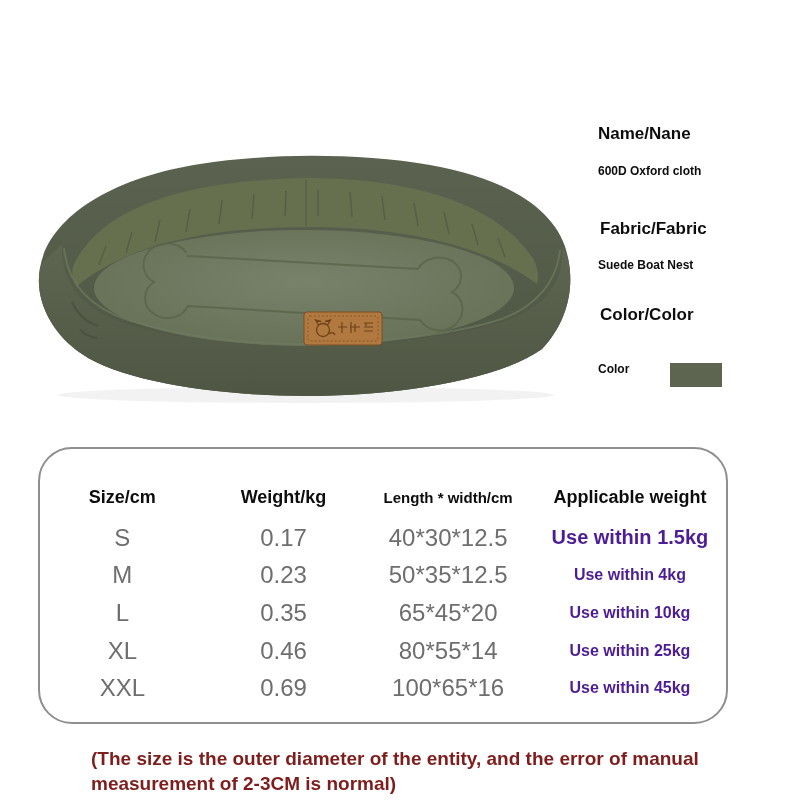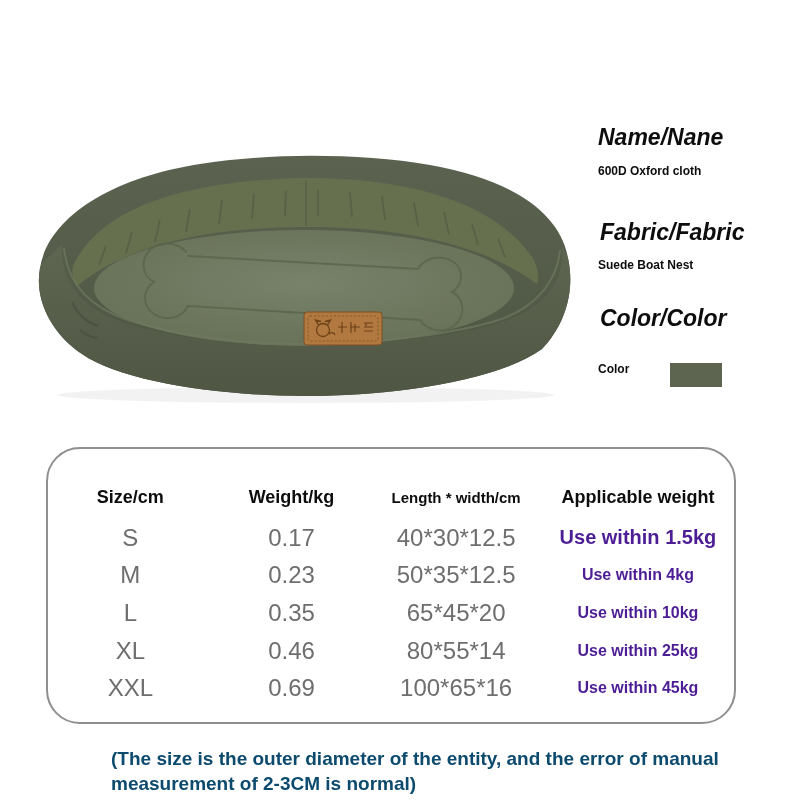--- a/index.html
+++ b/index.html
@@ -4,43 +4,43 @@
 <style>
   html,body{margin:0;padding:0;background:#ffffff;}
   .canvas{
     position:relative;width:800px;height:800px;background:#ffffff;overflow:hidden;
     font-family:"Liberation Sans", sans-serif;color:#111;
   }
   
   .photo{position:absolute;left:28px;top:150px;width:545px;height:255px;}
   
   .spec{position:absolute;left:598px;top:0;width:200px;}
-  .spec-label{position:absolute;font-size:23px;font-weight:bold;color:#0d0d0d;white-space:nowrap;font-style:italic;}
+  .spec-label{position:absolute;font-size:17px;font-weight:bold;color:#0d0d0d;white-space:nowrap;}
   .spec-value{position:absolute;font-size:12px;font-weight:bold;color:#0d0d0d;white-space:nowrap;}
   .lbl-name{top:124px;}  .val-name{top:164px;}
   .lbl-fabric{top:219px;left:2px;} .val-fabric{top:258px;}
   .lbl-color{top:305px;left:2px;}  .val-color{top:362px;}
   .swatch{position:absolute;left:72px;top:363px;width:52px;height:24px;}
   
   .size-table{
     position:absolute;left:38px;top:447px;width:690px;height:277px;
     border:2px solid #8f8f8f;border-radius:34px;box-sizing:border-box;
     display:grid;grid-template-columns:24% 23% 25% 28%;
     grid-template-rows:44px repeat(5,37.6px);
-    padding-top:26px;align-items:center;justify-items:center;margin-left:8px;
+    padding-top:26px;align-items:center;justify-items:center;
   }
   .th{font-weight:bold;color:#0d0d0d;font-size:18px;white-space:nowrap;}
   .th.small{font-size:15px;}
   .td{color:#6e6e6e;font-size:24px;white-space:nowrap;}
   .td.use{color:#4c1d95;font-weight:bold;font-size:16px;}
   .td.use.first{font-size:20px;}
   
   .note{
-    position:absolute;left:111px;top:746px;width:640px;
-    font-size:19px;font-weight:bold;color:#0c4a6e;line-height:1.32;
+    position:absolute;left:91px;top:746px;width:640px;
+    font-size:19px;font-weight:bold;color:#7f1d1d;line-height:1.32;
   }
   .note span{display:block;}
 </style>
 </head>
 <body>
 
 <div class="canvas">
 
   <svg class="photo" viewBox="0 0 545 255" aria-hidden="true">
     <defs>

